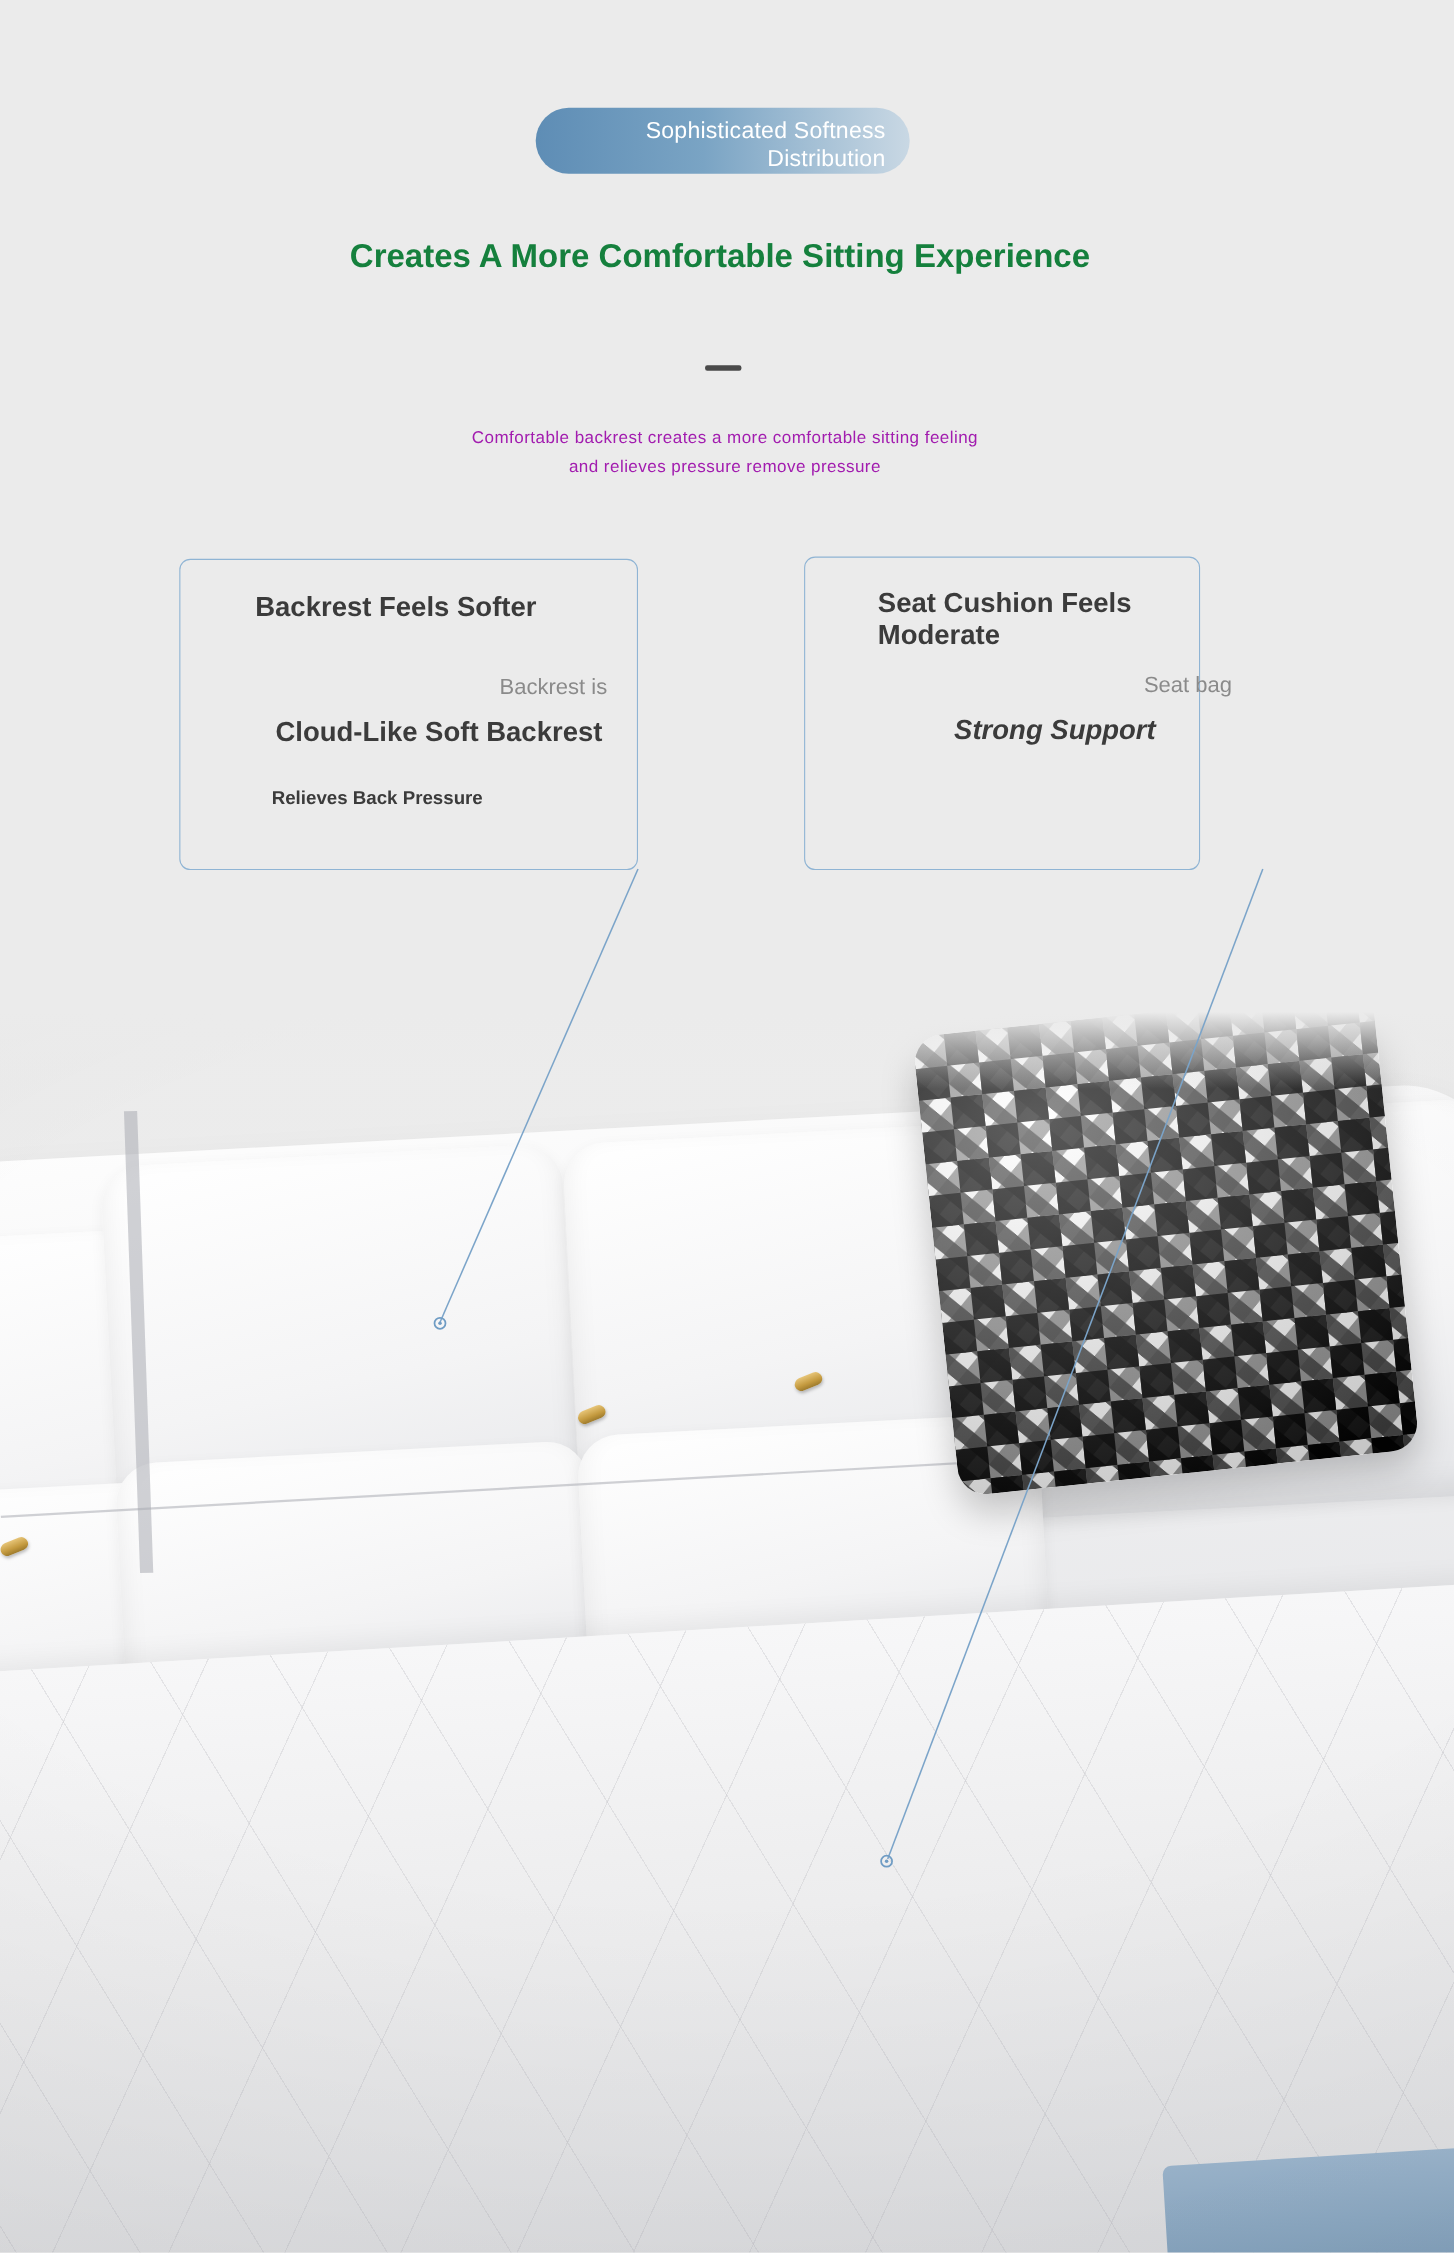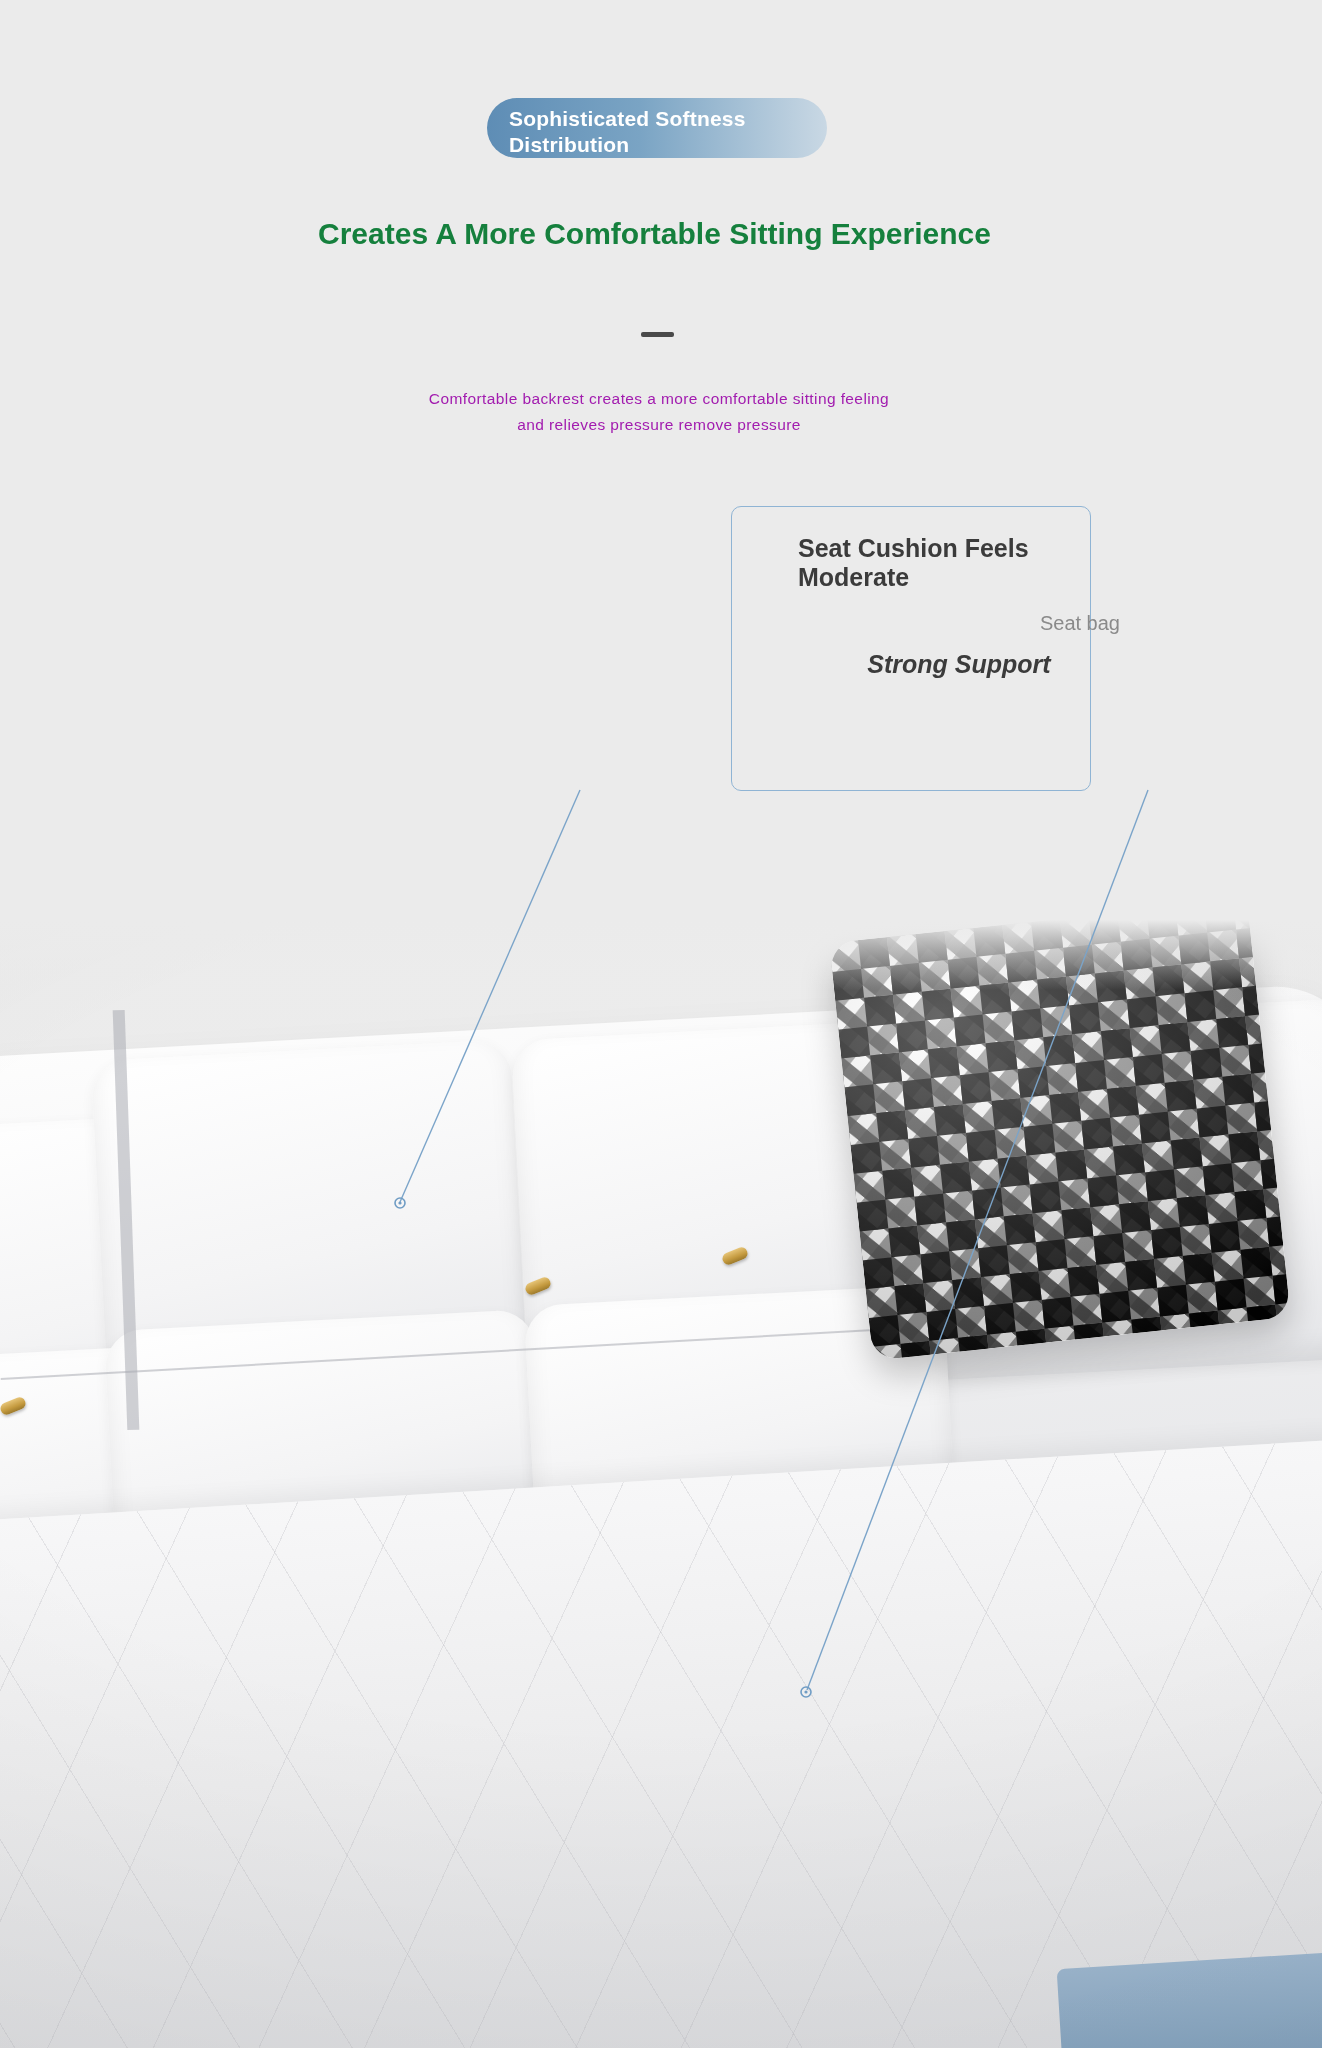--- a/index.html
+++ b/index.html
@@ -29,23 +29,24 @@
     left: 487px;
     top: 98px;
     width: 340px;
     height: 60px;
     border-radius: 30px;
     background: linear-gradient(90deg, #5e8db5 0%, #7aa4c4 45%, #c9d8e4 100%);
     box-sizing: border-box;
     padding: 8px 22px;
     color: #ffffff;
     font-size: 21px;
-    font-weight: bold;
+    font-weight: normal;
     line-height: 26px;
     letter-spacing: .2px;
+    text-align: right;
   }
 
   
   .headline {
     position: absolute;
     left: 318px;
     top: 215px;
     width: 700px;
     color: #15803d;
     font-size: 30px;
@@ -279,20 +280,26 @@
 
   <div class="badge">Sophisticated Softness Distribution</div>
 
   <div class="headline">Creates A More Comfortable Sitting Experience</div>
   <div class="rule"></div>
   <div class="subcopy">
     <span>Comfortable backrest creates a more comfortable sitting feeling</span><br>
     <span>and relieves pressure remove pressure</span>
   </div>
 
+  <div class="card card-left">
+    <div class="c-title l-title">Backrest Feels Softer</div>
+    <div class="c-small l-small">Backrest is</div>
+    <div class="c-big l-big">Cloud-Like Soft Backrest</div>
+    <div class="c-note l-note">Relieves Back Pressure</div>
+  </div>
 
   <div class="card card-right">
     <div class="c-title r-title">Seat Cushion Feels Moderate</div>
     <div class="c-small r-small">Seat bag</div>
     <div class="c-big r-big">Strong Support</div>
   </div>
 
   <div class="photo">
     <div class="wall"></div>
 

